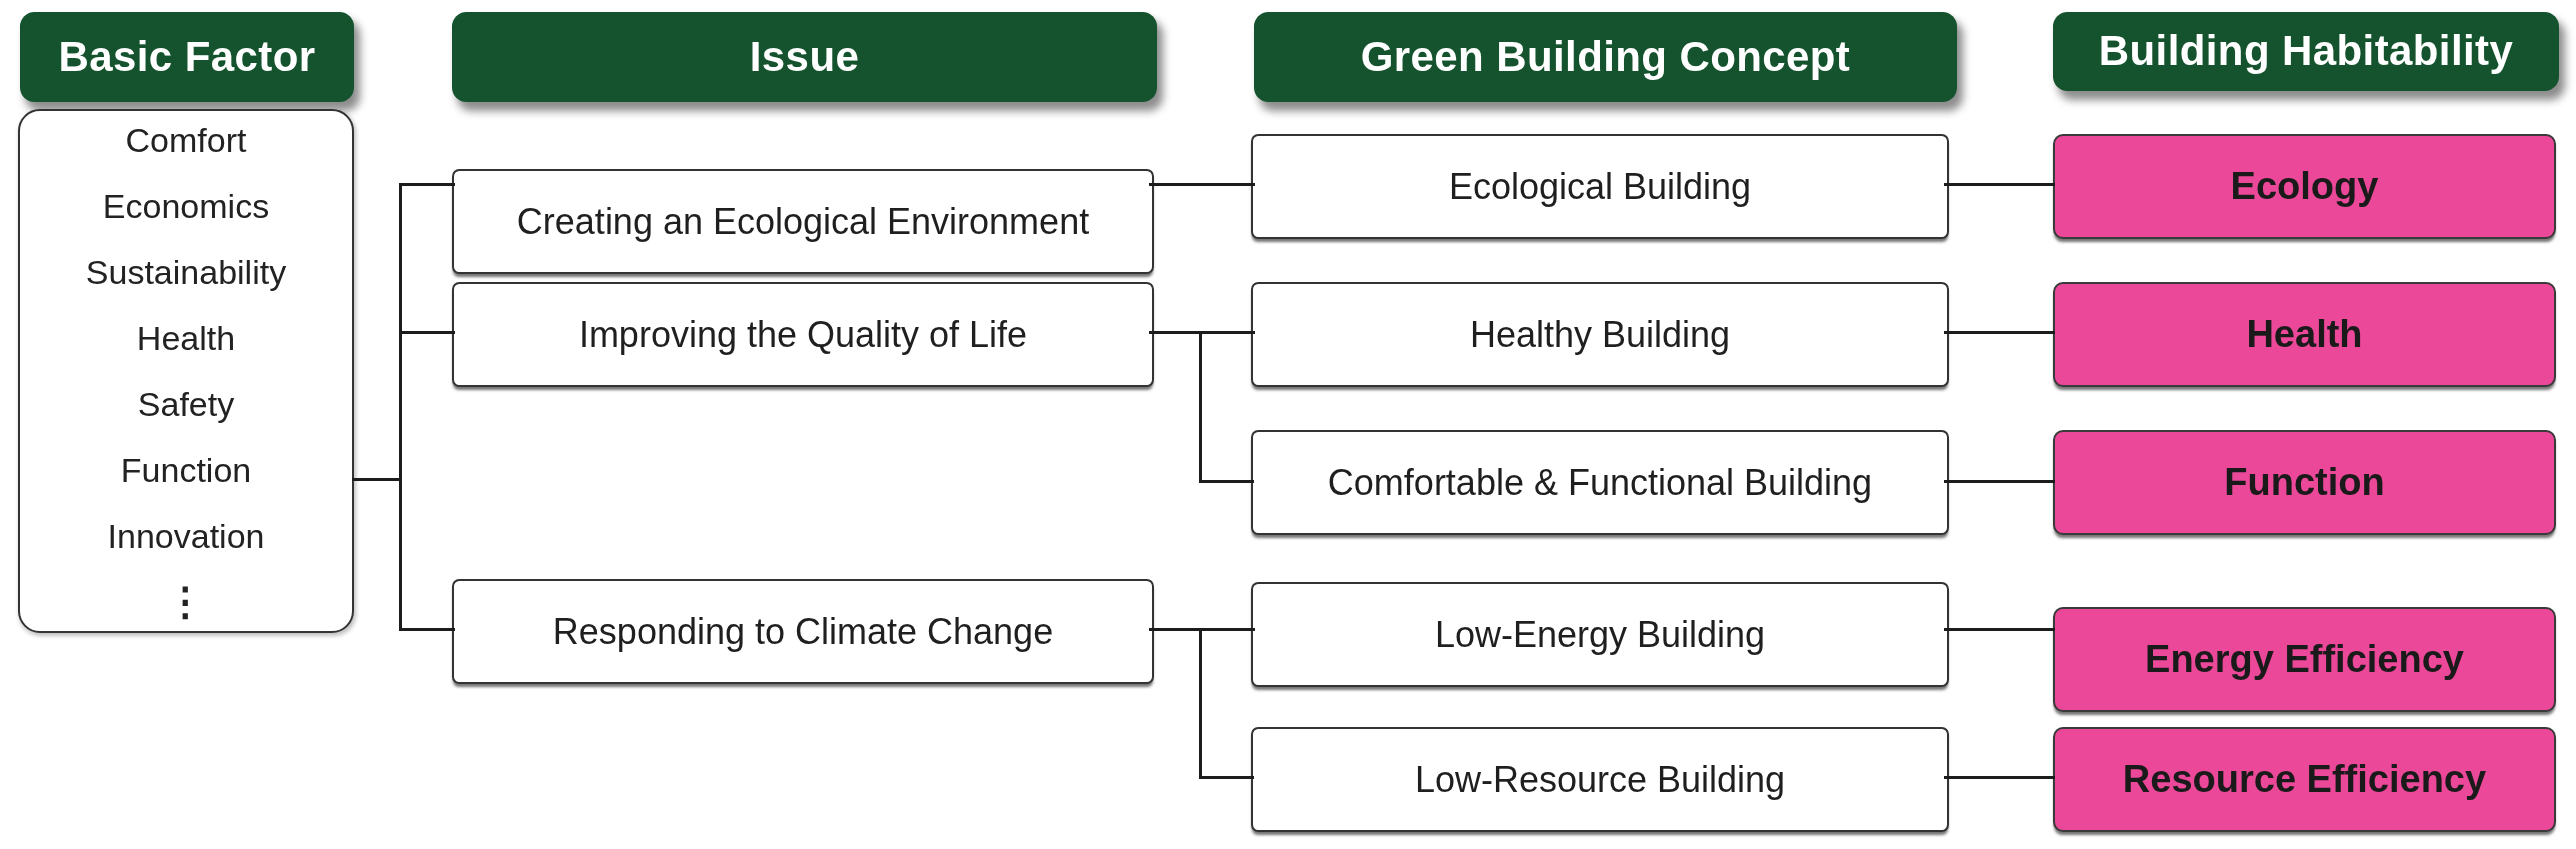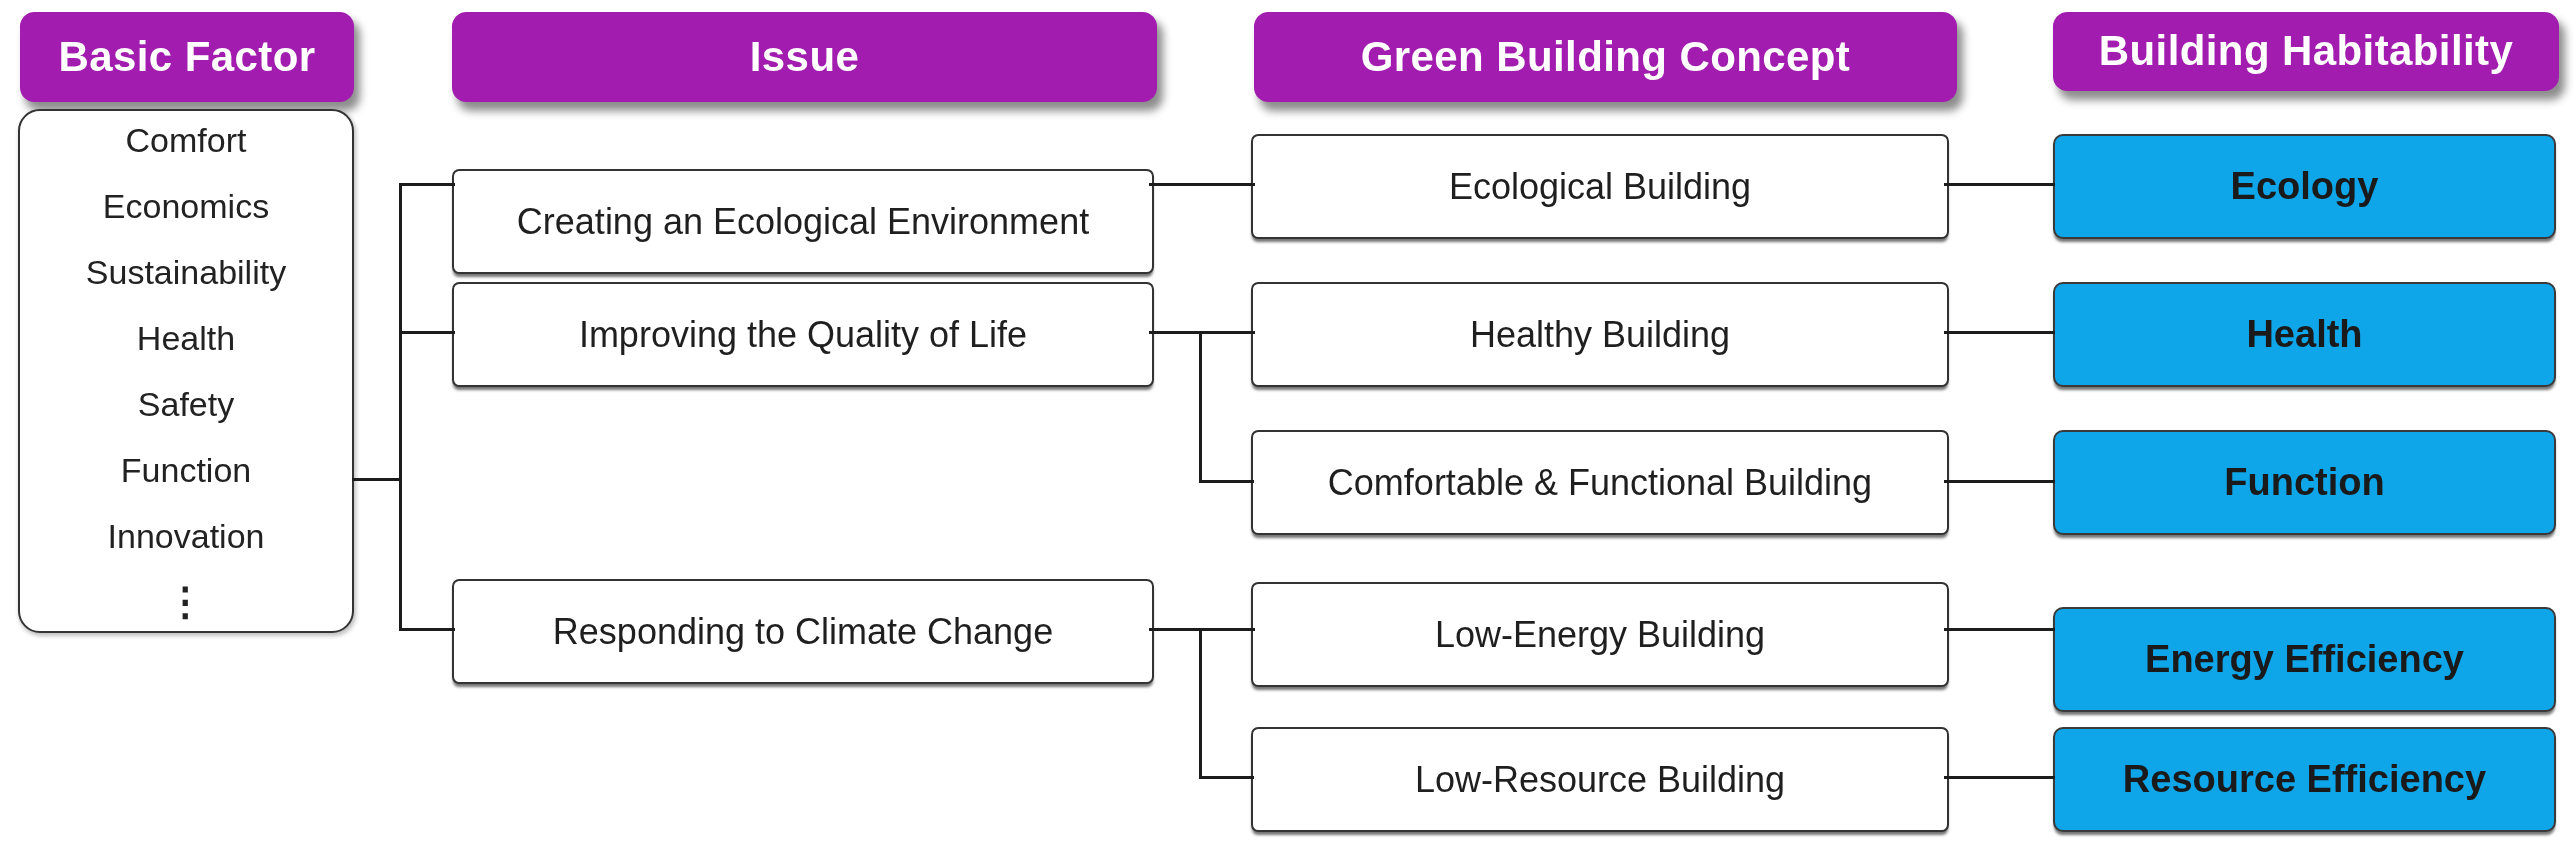--- a/index.html
+++ b/index.html
@@ -11,21 +11,21 @@
     position: relative;
     width: 2576px;
     height: 849px;
     background: #ffffff;
     font-family: "Liberation Sans", sans-serif;
     color: #1f1f1f;
     overflow: hidden;
   }
   .hdr {
     position: absolute;
-    background: #a21caf;
+    background: #14532d;
     color: #ffffff;
     font-weight: bold;
     font-size: 42px;
     display: flex;
     align-items: center;
     justify-content: center;
     border-radius: 14.5px;
     box-shadow: 5.8px 8.7px 8.7px rgba(0,0,0,0.45);
     letter-spacing: 0.4px;
     white-space: nowrap;
@@ -38,21 +38,21 @@
     display: flex;
     align-items: center;
     justify-content: center;
     font-size: 36px;
     color: #1f1f1f;
     box-shadow: 0 3.6px 2.9px -1.4px rgba(0,0,0,0.55);
     white-space: nowrap;
     text-align: center;
   }
   .gray {
-    background: #0ea5e9;
+    background: #ec4899;
     border: 2.2px solid #3a3a3a;
     border-radius: 10px;
     font-weight: bold;
     font-size: 38px;
     color: #1a1a1a;
   }
   .listbox {
     position: absolute;
     left: 18px;
     top: 109px;

